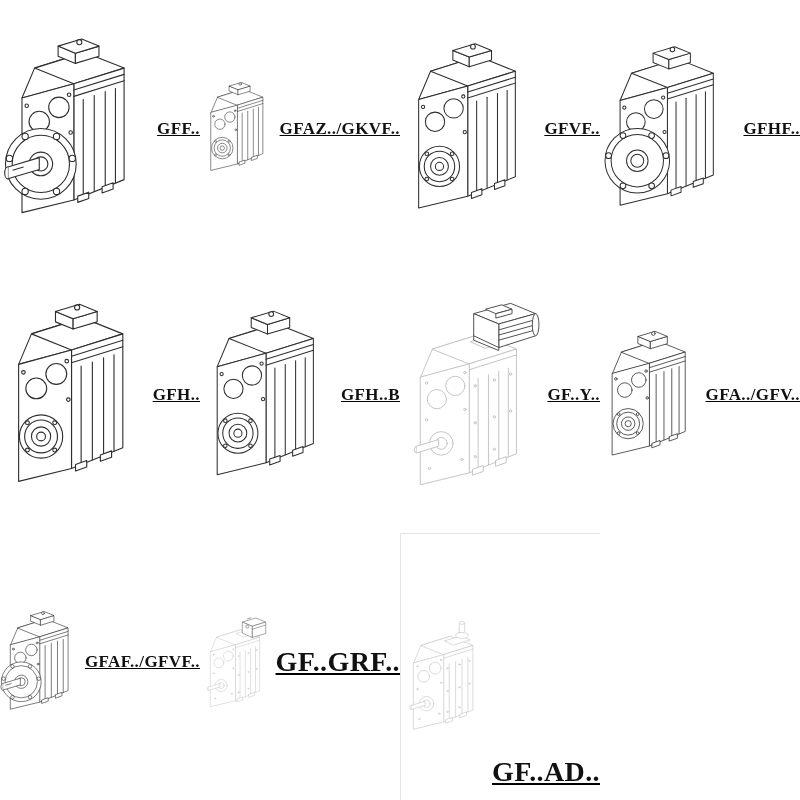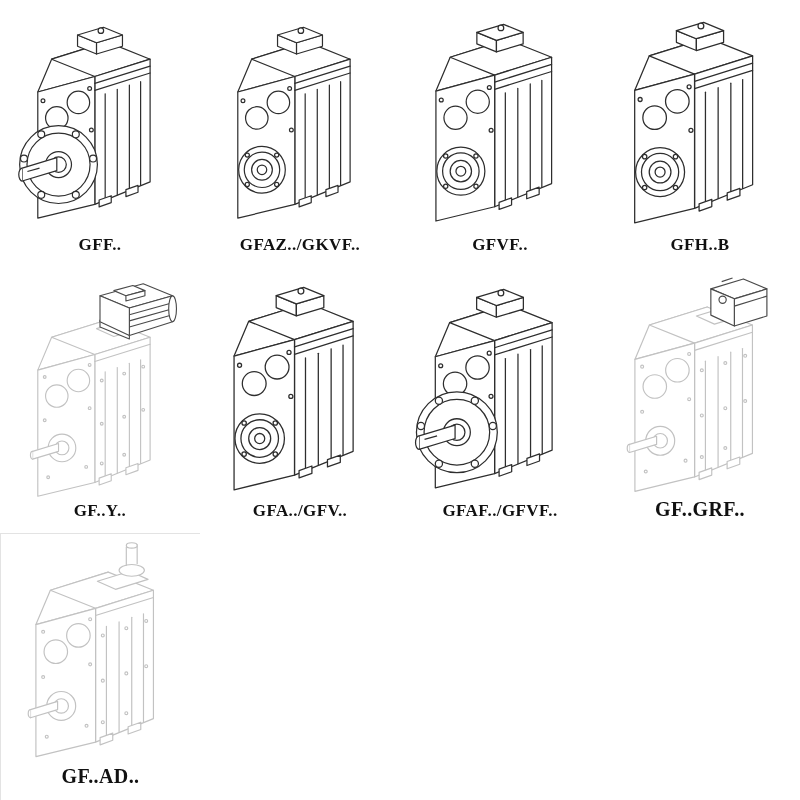--- a/index.html
+++ b/index.html
@@ -11,41 +11,42 @@
   }
   .page { width:800px; height:800px; }
   .grid {
     display:grid;
     grid-template-columns: repeat(4, 200px);
     grid-template-rows: repeat(3, 1fr);
     width:800px; height:800px;
   }
   .cell {
     display:flex;
-    flex-direction:column;
+    flex-direction:row;
     align-items:center;
     justify-content:flex-end;
     padding-bottom:12px;
     overflow:hidden;
+    text-decoration:underline;
   }
   .drawing { width:186px; height:216px; display:block; }
   .big .drawing { width:198px; height:226px; }
   .label {
     font-weight:700;
     font-size:17px;
     letter-spacing:0.4px;
     color: var(--label, #111111);
     margin-top:3px;
     white-space:nowrap;
   }
-  .big .label { font-size:20px; }
+  .big .label { font-size:28px; }
   svg.dark, use.dark { color: var(--line-dark, #2e2e2e); }
   use.light, svg.light { color: var(--line-light, #c2c2c2); }
   use.attdark { color: var(--attachment-dark, #4a4a4a); }
-  .boxed { border-top:1px solid #e3e3e3; border-left:1px solid #e3e3e3; }
+  .boxed { border-top:1px solid #e3e3e3; border-left:1px solid #e3e3e3;align-items:flex-end; }
   .defs-holder { position:absolute; width:0; height:0; overflow:hidden; }
 </style>
 </head>
 <body>
 
 <svg class="defs-holder" aria-hidden="true">
   <defs>
     <g id="housing-solid">
       <g fill="#fff" stroke="currentColor" stroke-width="1.4" stroke-linejoin="round" stroke-linecap="round">
         <path d="M28 88 L44 50 L108 30 L94 70 Z"></path>
@@ -212,21 +213,35 @@
     </figure>
 
     <figure class="cell">
       <svg class="drawing dark" viewBox="0 0 200 250" style="transform:scale(1.03)">
         <use href="#housing-solid"></use>
         <use href="#front-bearing"></use>
       </svg>
       <figcaption class="label">GFVF..</figcaption>
     </figure>
 
-
+    <figure class="cell">
+      <svg class="drawing dark" viewBox="0 0 200 250">
+        <use href="#housing-solid"></use>
+        <use href="#front-flange"></use>
+      </svg>
+      <figcaption class="label">GFHF..</figcaption>
+    </figure>
+
+    <figure class="cell">
+      <svg class="drawing dark" viewBox="0 0 200 250" style="transform:scale(1.05)">
+        <use href="#housing-solid"></use>
+        <use href="#front-bearing"></use>
+      </svg>
+      <figcaption class="label">GFH..</figcaption>
+    </figure>
 
     <figure class="cell">
       <svg class="drawing dark" viewBox="0 0 200 250" style="transform:scale(1.05)">
         <use href="#housing-solid"></use>
         <use href="#front-bearing"></use>
       </svg>
       <figcaption class="label">GFH..B</figcaption>
     </figure>
 
 

